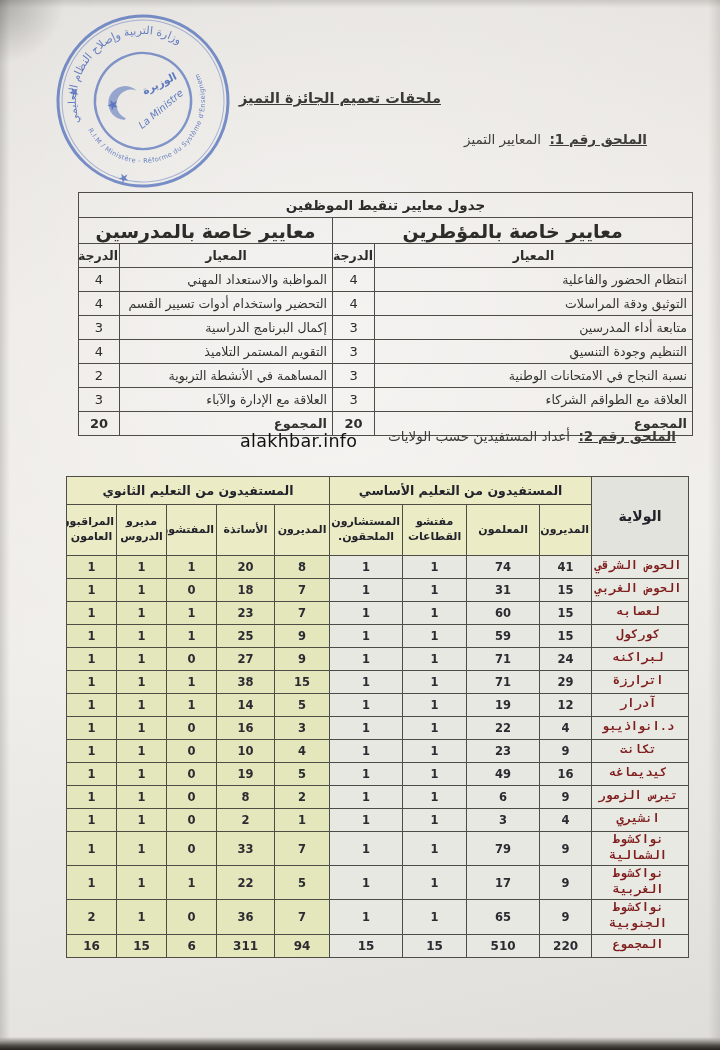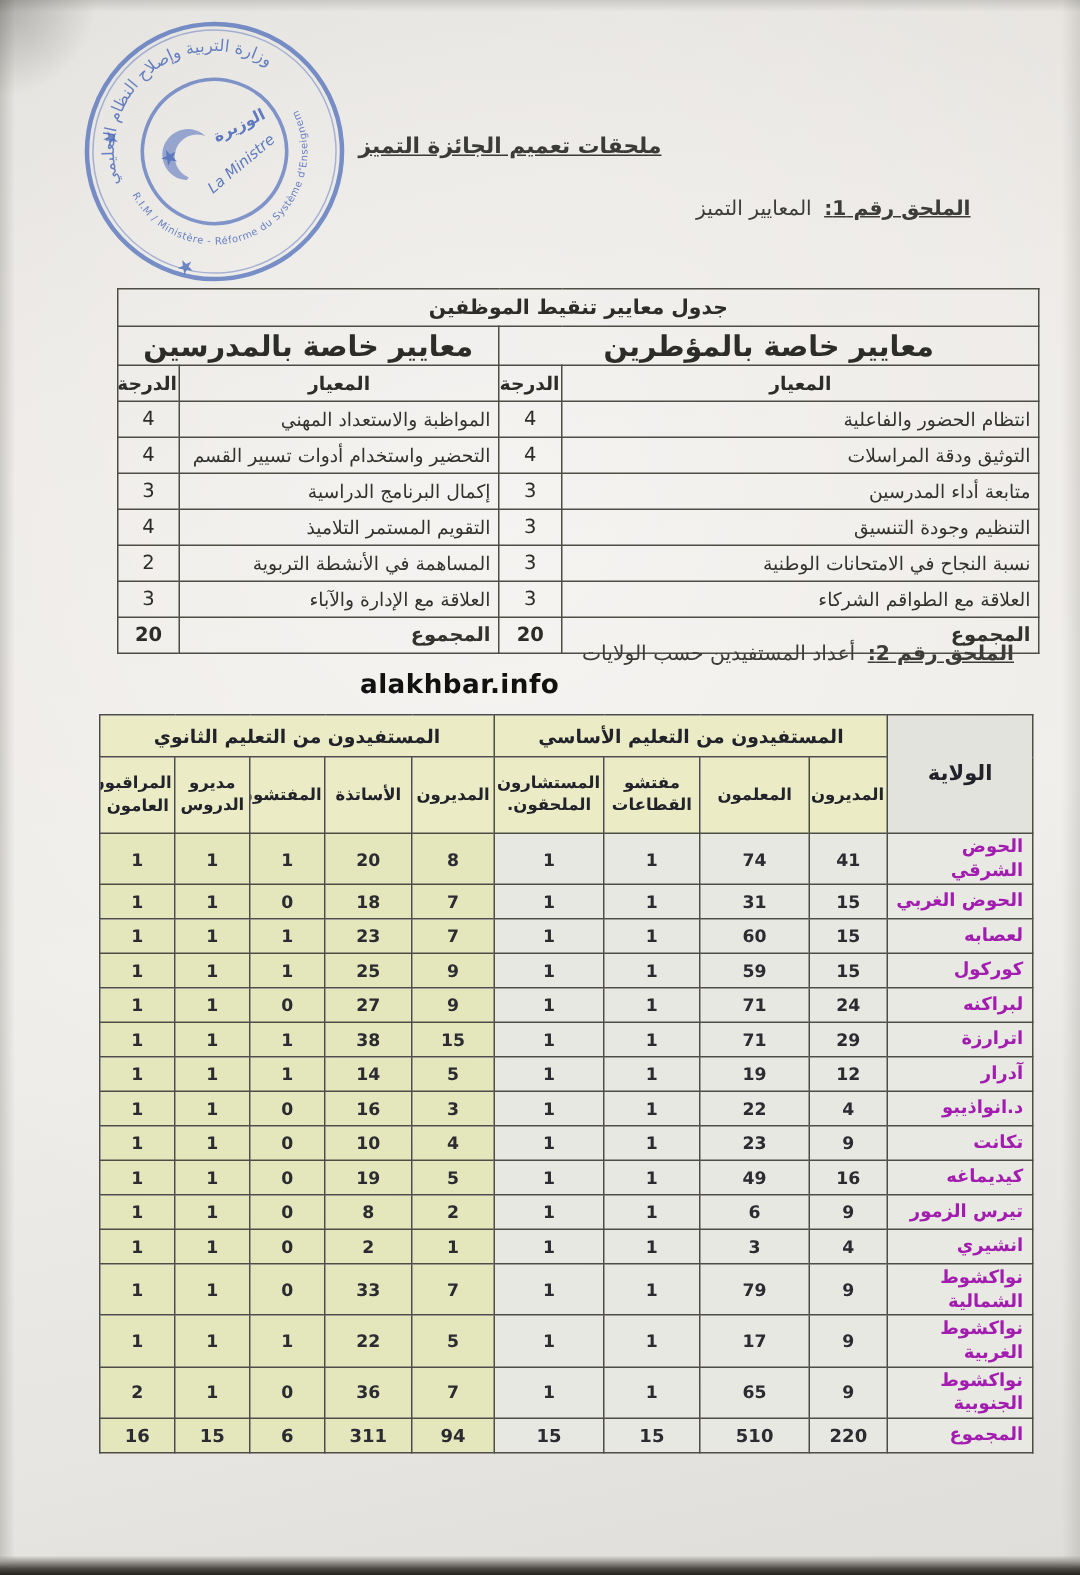--- a/index.html
+++ b/index.html
@@ -34,22 +34,22 @@
     text-align:center;font-size:14.5px;font-weight:bold;color:#3a3a36;
     text-decoration:underline;direction:rtl;
   }
   .annex-heading{position:absolute;direction:rtl;font-size:13.5px;color:#3c3c38;white-space:nowrap;}
   .annex-heading .hlabel{font-weight:bold;text-decoration:underline;}
   .annex-heading .hrest{font-weight:normal;margin-right:4px;}
   .h1pos{top:131px;right:73px;}
   .h2pos{top:428px;right:44px;margin-left:36px;}
 
   .watermark{
-    position:absolute;left:240px;top:447px;
-    font-size:17.5px;font-weight:bold;color:#111110;letter-spacing:.3px;
+    position:absolute;left:240px;top:431px;
+    font-size:17.5px;font-weight:normal;color:#111110;letter-spacing:.3px;
   }
 
   
   table{border-collapse:collapse;table-layout:fixed;direction:rtl;}
   td,th{border:1px solid #4d4d45;overflow:hidden;}
 
   
   .t1{position:absolute;left:78px;top:177px;width:614px;font-size:12.5px;margin-top:15px;}
   .t1 th{font-weight:bold;color:#2c2c28;}
   .t1 .cap{height:22px;font-size:13.5px;}
@@ -64,22 +64,22 @@
   
   .t2{position:absolute;left:66px;top:476px;width:622px;font-size:11.5px;}
   .t2 th{font-weight:bold;color:#22222b;}
   .t2 .grp{height:25px;font-size:12.5px;background:#ebecc5;}
   .t2 .wil{background:#e2e3dd;font-size:14px;}
   .t2 .sub{height:48px;font-size:11px;line-height:1.35;background:#ebecc5;padding:1px 2px;}
   .t2 td{height:20px;text-align:center;}
   .t2 td.num{font-weight:600;color:#2b2b31;}
   .t2 td.g{background:#e7e8e2;}
   .t2 td.y{background:#e4e7bc;}
-  .t2 td.wname{background:#e8e9e3;text-align:right;padding:1px 6px 1px 2px;
-    font-weight:bold;font-size:12px;color:#a21caf;white-space:pre-line;line-height:1.3;}
+  .t2 td.wname{background:#e8e9e3;text-align:center;padding:1px 6px 1px 2px;
+    font-weight:bold;font-size:12px;color:#7f1d1d;white-space:pre-line;line-height:1.3;font-family:Liberation Mono, monospace;}
   .t2 tr.totals td{font-weight:bold;font-size:12px;}
 </style>
 </head>
 <body>
 
 <div class="page">
 
   <svg class="stamp" viewBox="0 0 182 182">
     <g transform="rotate(-26 91 91)">
       <circle cx="91" cy="91" r="85" fill="none" stroke="#3a5cb4" stroke-width="3" opacity=".75"></circle>

